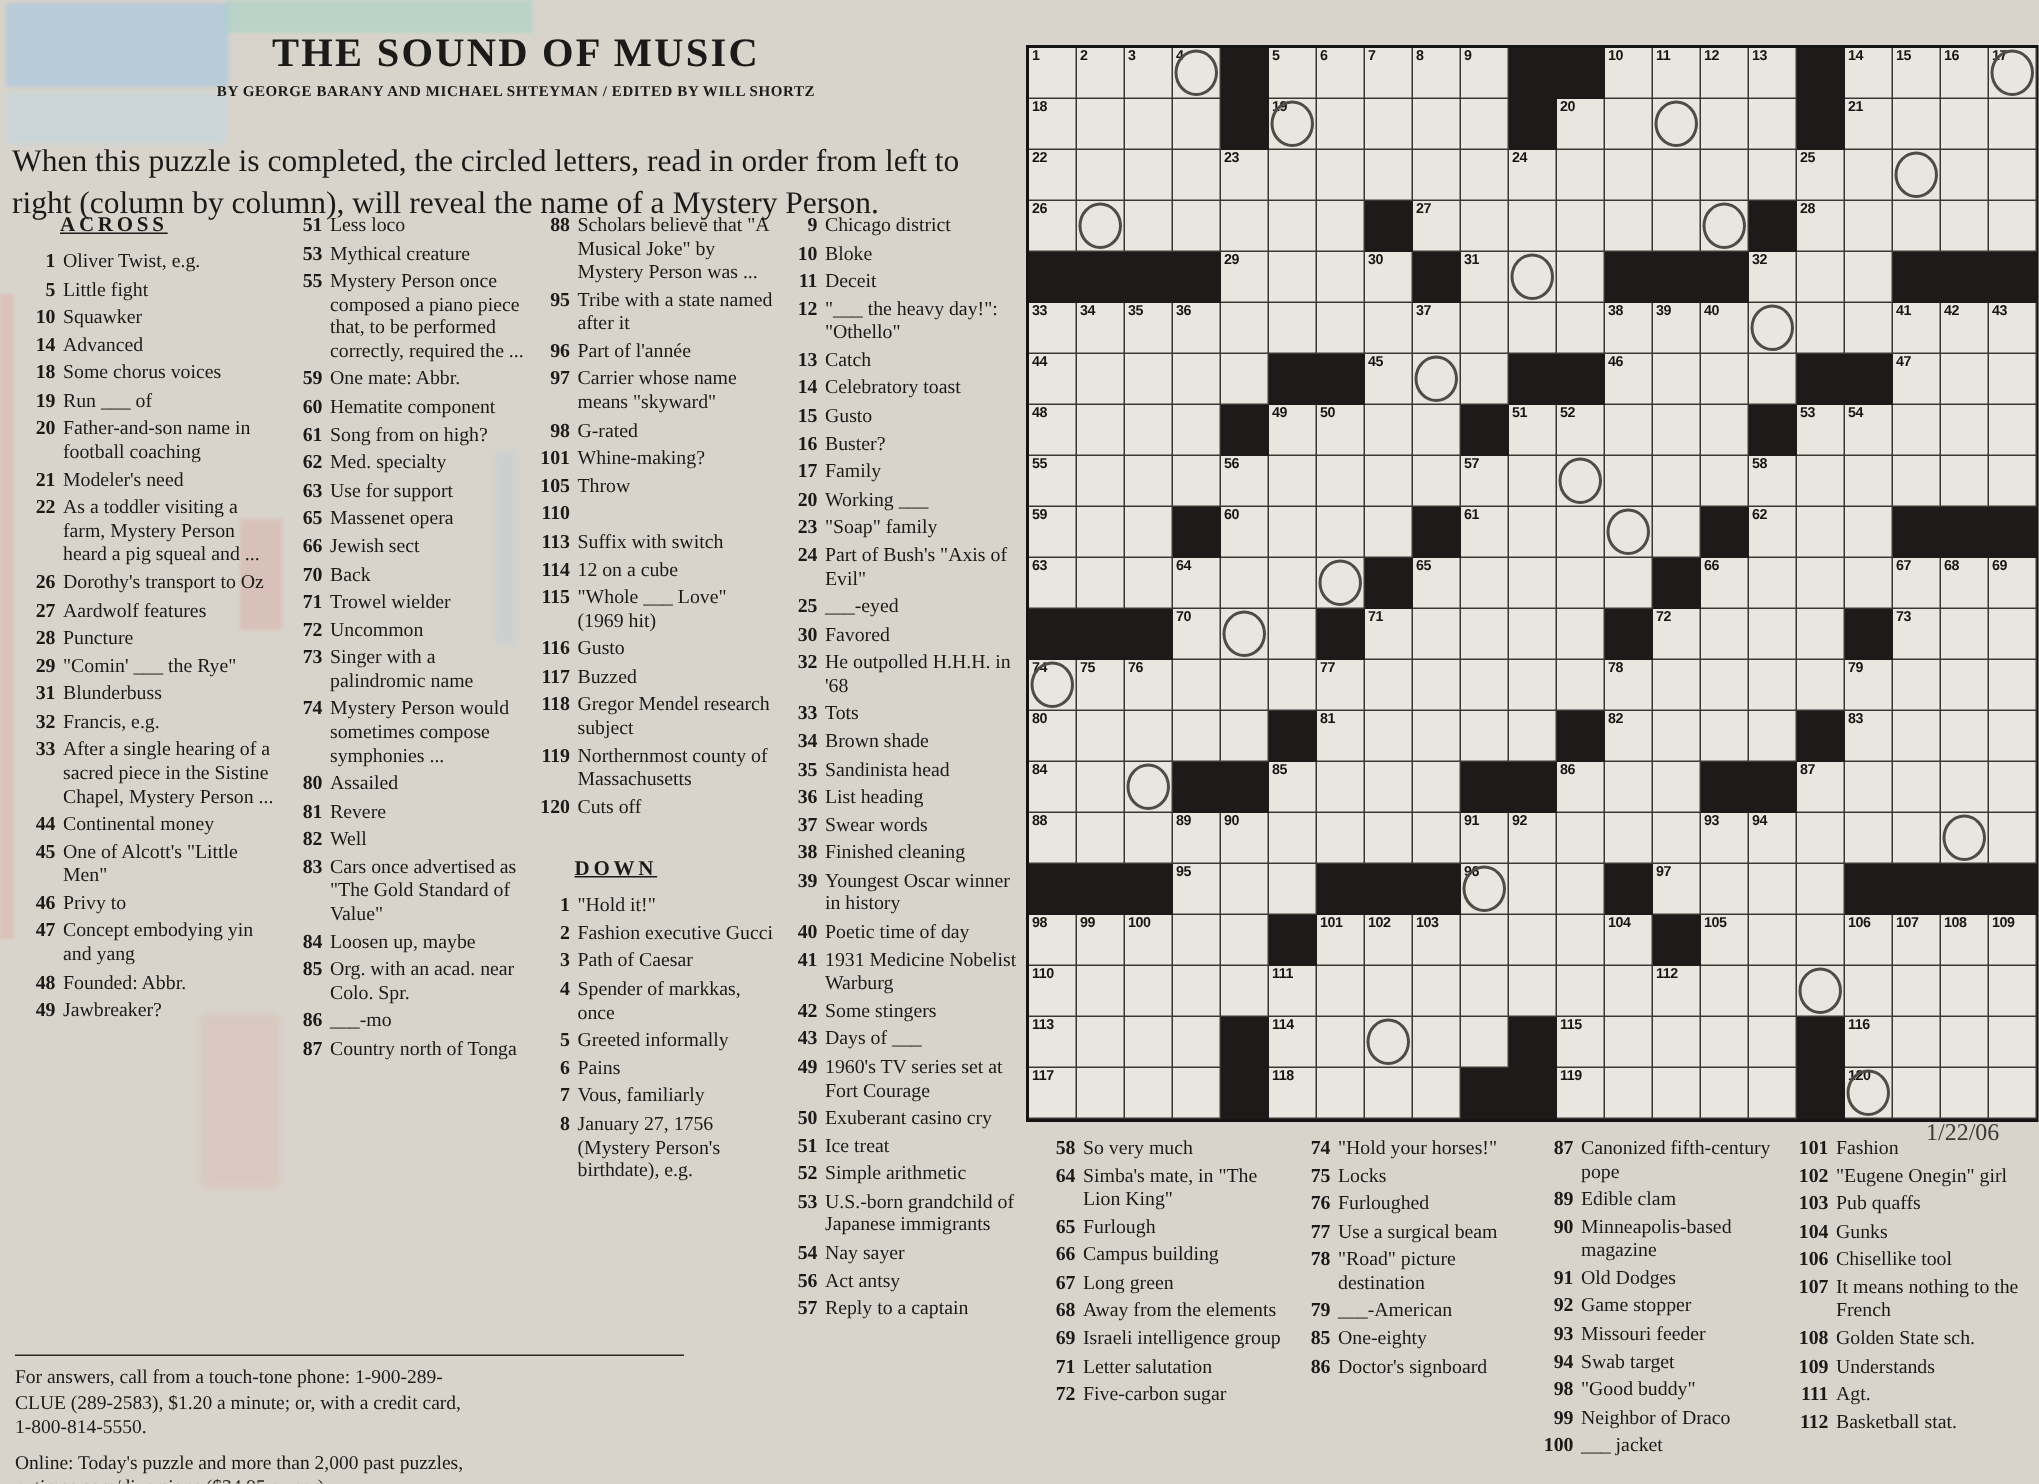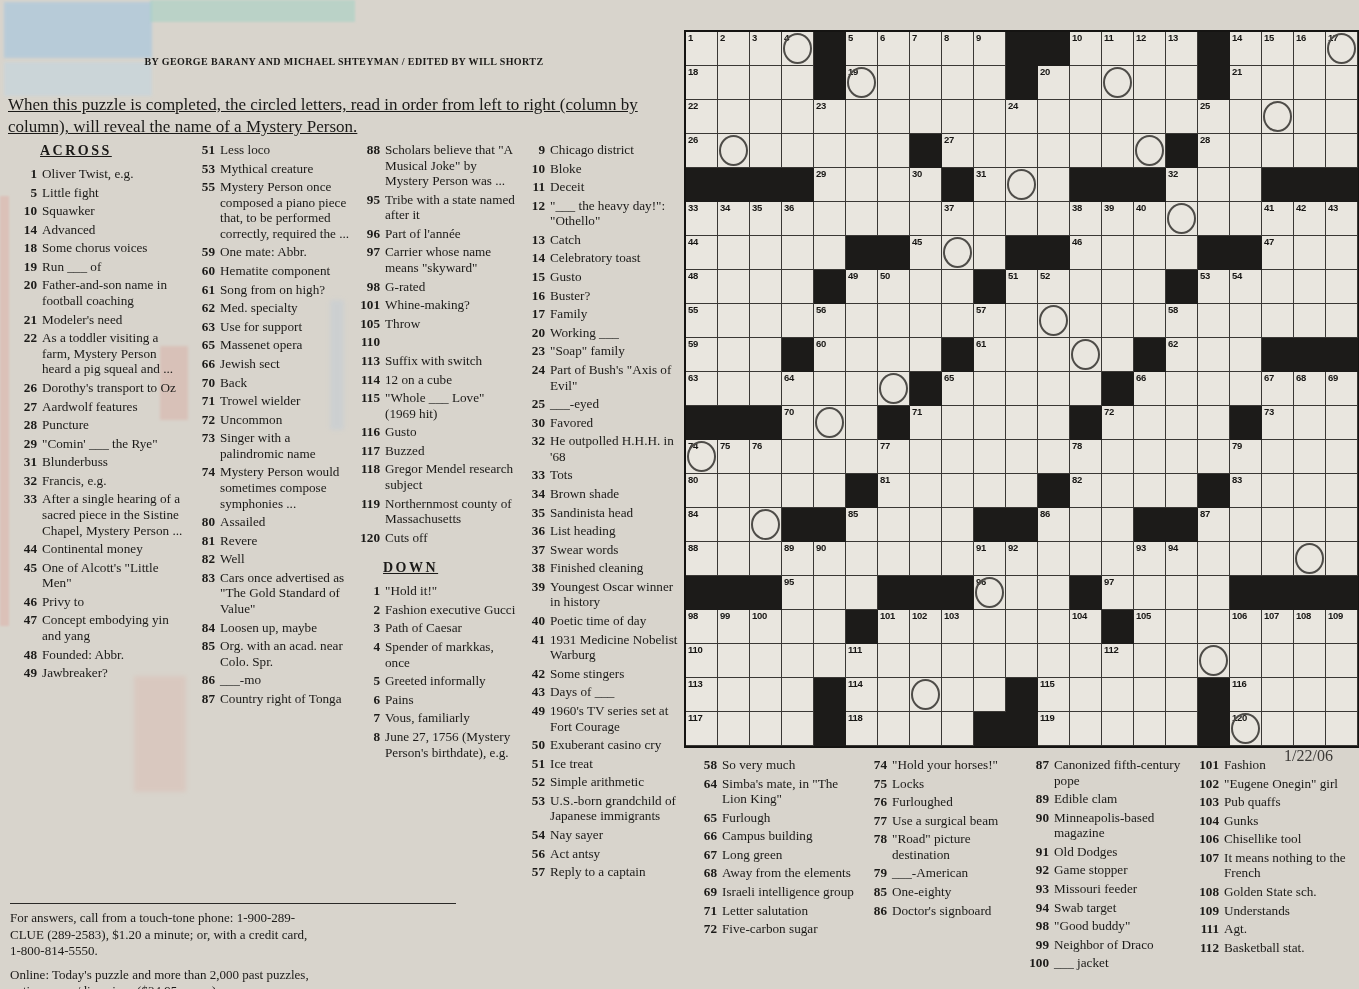--- a/index.html
+++ b/index.html
@@ -15,35 +15,35 @@
   .art-pink1{left:0;top:196px;width:9px;height:430px;background:#dfb2a9;opacity:.55;filter:blur(1px);}
   .art-red1{left:160px;top:346px;width:28px;height:74px;background:#d9a59b;opacity:.4;filter:blur(1.5px);}
   .art-pink2{left:134px;top:676px;width:52px;height:116px;background:#dcb3a9;opacity:.35;filter:blur(2px);}
   .art-blue3{left:330px;top:300px;width:14px;height:130px;background:#b7c8da;opacity:.35;filter:blur(2px);}
 
   .title{position:absolute;left:8px;top:20px;width:672px;text-align:center;
          font-size:27px;font-weight:bold;letter-spacing:1.5px;}
   .byline{position:absolute;left:8px;top:56px;width:672px;text-align:center;
           font-size:10px;font-weight:bold;letter-spacing:.4px;}
   .instructions{position:absolute;left:8px;top:94px;width:676px;
-                font-size:17px;line-height:1.32;text-decoration:underline;}
+                font-size:21px;line-height:1.32;}
 
   .clue-col{position:absolute;}
   .col-t0{left:10px;top:142px;width:176px;}
   .col-t1{left:188px;top:142px;width:164px;}
   .col-t2{left:353px;top:142px;width:164px;}
   .col-t3{left:518px;top:142px;width:163px;}
   .col-b0{left:690px;top:757px;width:172px;}
   .col-b1{left:860px;top:757px;width:164px;}
   .col-b2{left:1022px;top:757px;width:173px;}
   .col-b3{left:1192px;top:757px;width:164px;}
 
   .clue-heading{font-size:14px;font-weight:bold;letter-spacing:2.5px;
                 padding-left:30px;margin:1px 0 7px;text-decoration:underline;}
-  .clue-heading.later{margin-top:15px;}
+  .clue-heading.later{margin-top:27px;}
   .clue{display:flex;margin-bottom:3px;font-size:13.2px;line-height:1.18;}
   .cnum{flex:none;width:27px;text-align:right;padding-right:5px;font-weight:bold;}
   .ctxt{flex:1;}
 
   .grid{position:absolute;left:684px;top:30px;width:672px;height:714px;
         display:grid;grid-template-columns:repeat(21,32px);grid-auto-rows:34px;
         border:2px solid #151412;box-sizing:content-box;background:#e9e6df;}
   .cell{position:relative;box-sizing:border-box;background:#e9e6df;
         border-right:1px solid #3a3835;border-bottom:1px solid #3a3835;}
   .cell.black{background:#1c1b19;border-color:#1c1b19;}
@@ -66,20 +66,21 @@
 <div class="page">
 
   <div class="art art-blue1"></div>
   <div class="art art-blue2"></div>
   <div class="art art-teal"></div>
   <div class="art art-pink1"></div>
   <div class="art art-red1"></div>
   <div class="art art-pink2"></div>
   <div class="art art-blue3"></div>
 
+  <div class="title">THE SOUND OF MUSIC</div>
   <div class="byline">BY GEORGE BARANY AND MICHAEL SHTEYMAN / EDITED BY WILL SHORTZ</div>
   <div class="instructions">When this puzzle is completed, the circled letters, read in order from left to right (column by column), will reveal the name of a Mystery Person.</div>
 
   <div class="clue-col col-t0">
       <div class="clue-heading">ACROSS</div>
       <div class="clue">
         <span class="cnum">1</span>
         <span class="ctxt">Oliver Twist, e.g.</span>
       </div>
       <div class="clue">
@@ -251,21 +252,21 @@
       <div class="clue">
         <span class="cnum">85</span>
         <span class="ctxt">Org. with an acad. near Colo. Spr.</span>
       </div>
       <div class="clue">
         <span class="cnum">86</span>
         <span class="ctxt">___-mo</span>
       </div>
       <div class="clue">
         <span class="cnum">87</span>
-        <span class="ctxt">Country right of Tonga</span>
+        <span class="ctxt">Country north of Tonga</span>
       </div>
     </div>
   <div class="clue-col col-t2">
       <div class="clue">
         <span class="cnum">88</span>
         <span class="ctxt">Scholars believe that "A Musical Joke" by Mystery Person was ...</span>
       </div>
       <div class="clue">
         <span class="cnum">95</span>
         <span class="ctxt">Tribe with a state named after it</span>
@@ -349,21 +350,21 @@
       <div class="clue">
         <span class="cnum">6</span>
         <span class="ctxt">Pains</span>
       </div>
       <div class="clue">
         <span class="cnum">7</span>
         <span class="ctxt">Vous, familiarly</span>
       </div>
       <div class="clue">
         <span class="cnum">8</span>
-        <span class="ctxt">June 27, 1756 (Mystery Person's birthdate), e.g.</span>
+        <span class="ctxt">January 27, 1756 (Mystery Person's birthdate), e.g.</span>
       </div>
     </div>
   <div class="clue-col col-t3">
       <div class="clue">
         <span class="cnum">9</span>
         <span class="ctxt">Chicago district</span>
       </div>
       <div class="clue">
         <span class="cnum">10</span>
         <span class="ctxt">Bloke</span>

